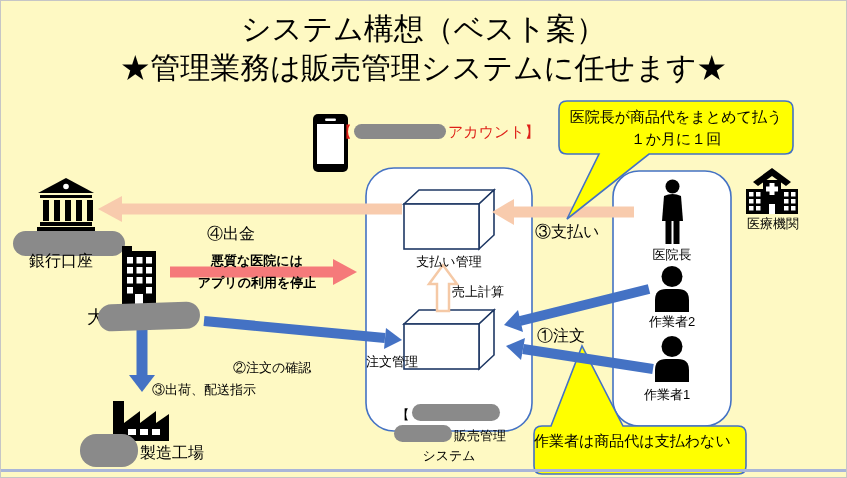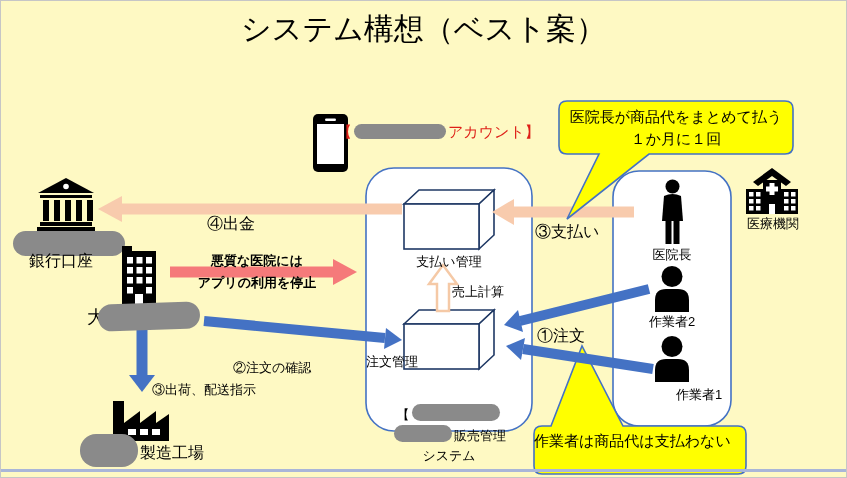--- a/index.html
+++ b/index.html
@@ -35,20 +35,21 @@
     background:#a9b6d8;
   }
 </style>
 </head>
 <body>
 
 <div class="slide">
 
   <div class="title">
     <div>システム構想（ベスト案）</div>
+    <div>★管理業務は販売管理システムに任せます★</div>
   </div>
 
   <svg class="layer" width="847" height="478" viewBox="0 0 847 478">
 
     <rect x="365" y="167" width="166" height="263" rx="28" fill="#ffffff" stroke="#4472C4" stroke-width="1.6"></rect>
 
     <rect x="612" y="170" width="118" height="255" rx="26" fill="#ffffff" stroke="#4472C4" stroke-width="1.6"></rect>
 
     <path d="M 541 425 H 550 L 581 345 L 622 425 H 737 Q 745 425 745 433 V 465 Q 745 473 737 473 H 541 Q 533 473 533 465 V 433 Q 533 425 541 425 Z" fill="#FFFF00" stroke="#4472C4" stroke-width="1.6"></path>
 
@@ -198,37 +199,37 @@
   <svg class="abs" style="left:652px; top:265px;" width="38" height="46" viewBox="0 0 38 46">
     <circle cx="19" cy="10.5" r="10.5" fill="#000"></circle>
     <path d="M2,46 V34 Q2,23 13,23 H25 Q36,23 36,34 V46 Z" fill="#000"></path>
   </svg>
   <div class="abs lbl center" style="left:612px; top:312px; width:118px;">作業者2</div>
 
   <svg class="abs" style="left:652px; top:335px;" width="38" height="46" viewBox="0 0 38 46">
     <circle cx="19" cy="10.5" r="10.5" fill="#000"></circle>
     <path d="M2,46 V34 Q2,23 13,23 H25 Q36,23 36,34 V46 Z" fill="#000"></path>
   </svg>
-  <div class="abs lbl center" style="left:612px; top:385px; width:108px;margin-left:32px;">作業者1</div>
+  <div class="abs lbl center" style="left:612px; top:385px; width:108px;">作業者1</div>
 
   <div class="abs lbl center" style="left:365px; top:252px; width:166px;">支払い管理</div>
   <div class="abs lbl" style="left:451px; top:282px;">売上計算</div>
   <div class="abs lbl center" style="left:365px; top:352px;">注文管理</div>
 
   <div class="abs lbl center" style="left:365px; top:403px; width:166px; line-height:20px;">
     <div>
       <span>【</span><span class="blob-inline" style="width:88px; height:17px; border-radius:9px;"></span>
     </div>
     <div>
       <span class="blob-inline" style="width:58px; height:17px; border-radius:9px;"></span><span>販売管理</span>
     </div>
     <div>システム</div>
   </div>
 
-  <div class="abs lbl16" style="left:206px; top:213px;font-family:Liberation Serif, serif;">④出金</div>
+  <div class="abs lbl16" style="left:206px; top:223px;font-family:Liberation Serif, serif;">④出金</div>
   <div class="abs lbl16" style="left:534px; top:221px;">③支払い</div>
   <div class="abs lbl16" style="left:536px; top:325px;">①注文</div>
   <div class="abs lbl" style="left:232px; top:358px;">②注文の確認</div>
   <div class="abs lbl" style="left:151px; top:380px;">③出荷、配送指示</div>
   <div class="abs lbl center bold" style="left:176px; top:249px; width:160px; line-height:22px;">
     <div>悪質な医院には</div>
     <div>アプリの利用を停止</div>
   </div>
 
   <div class="bottom-accent"></div>

